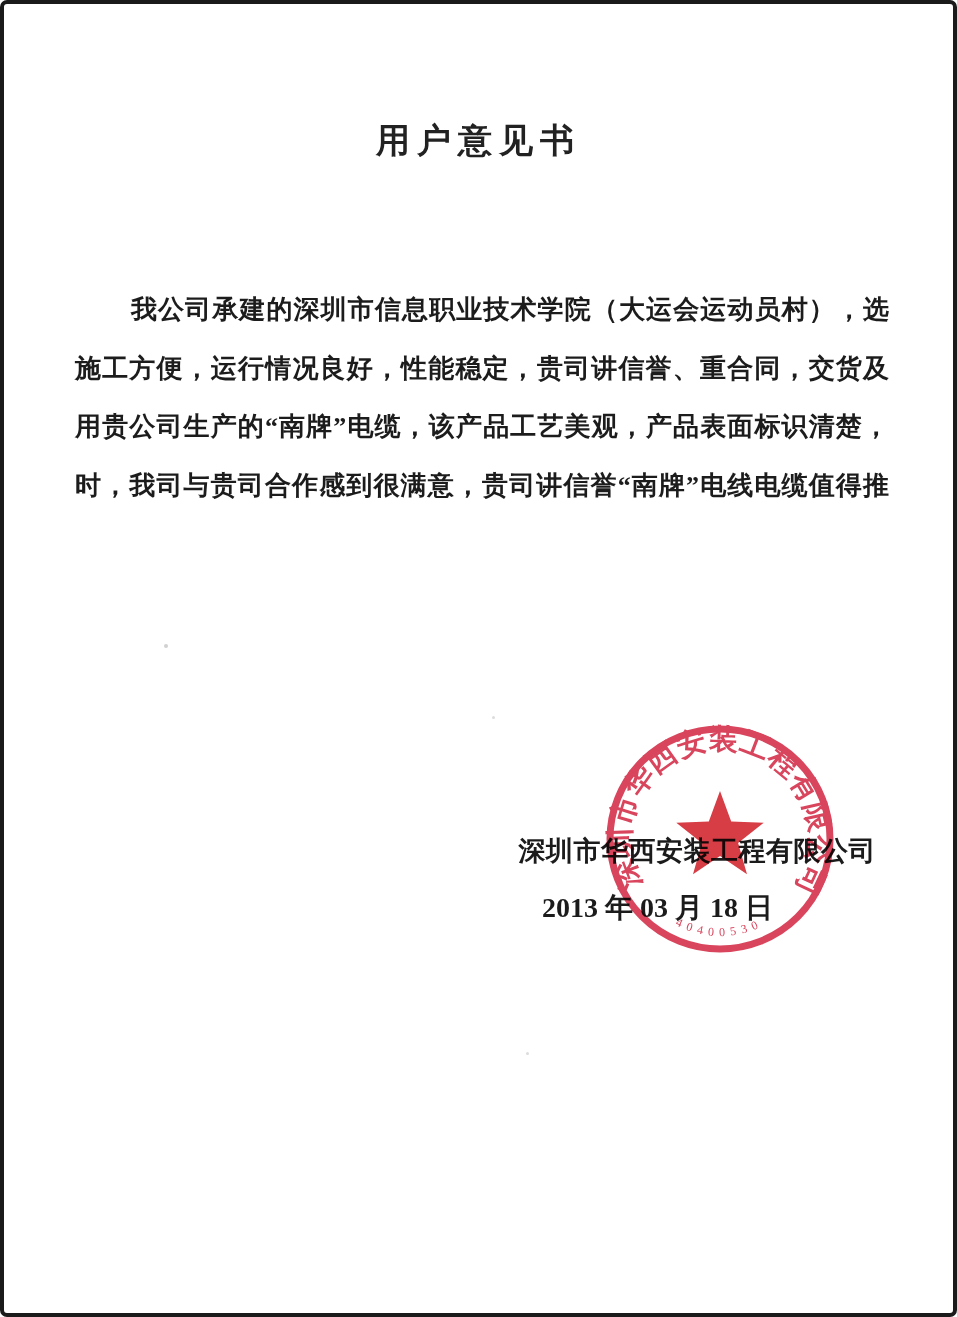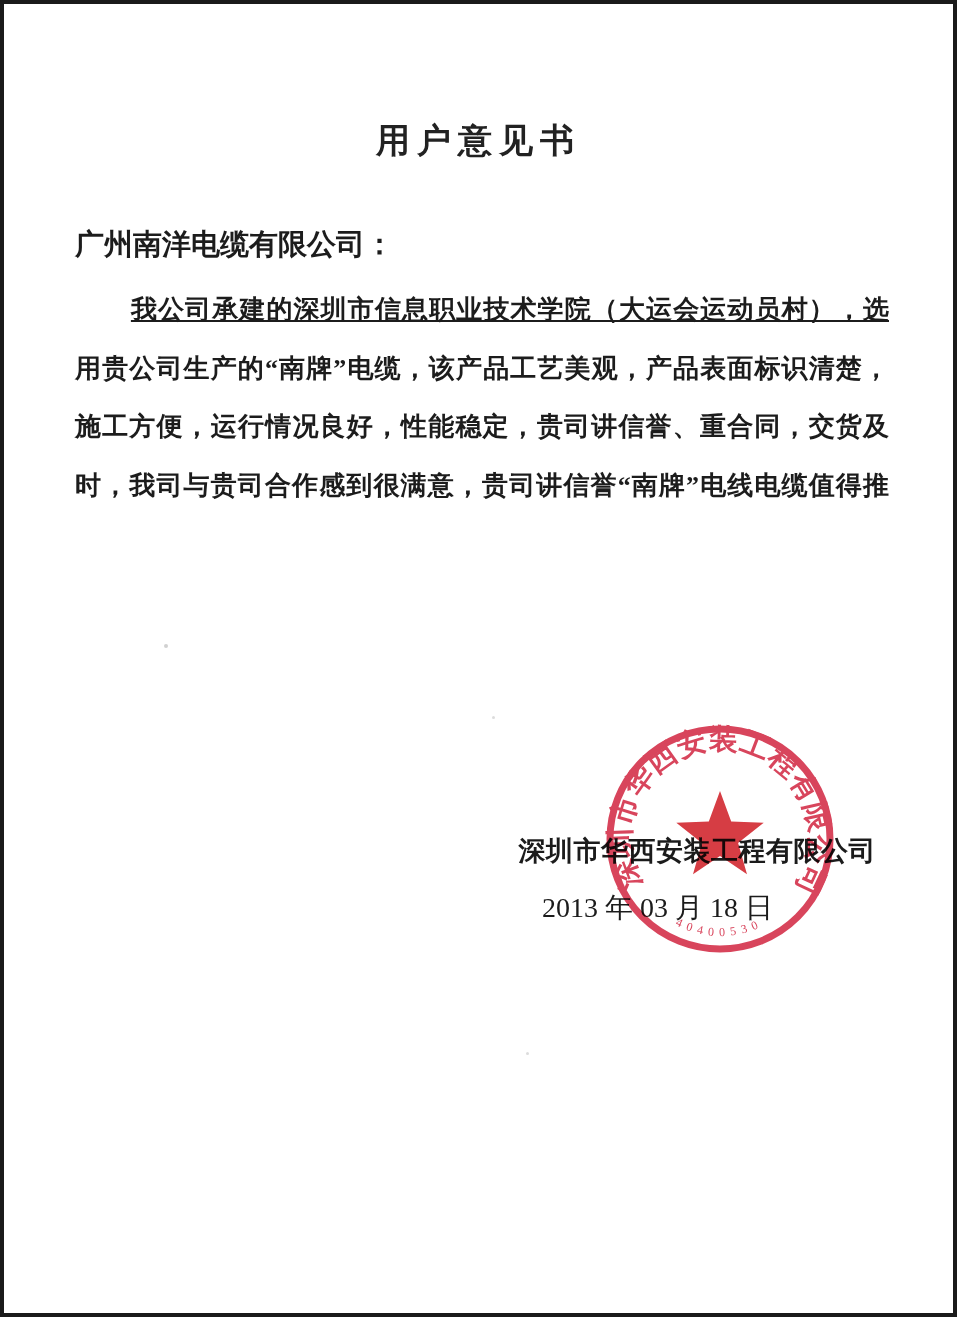--- a/index.html
+++ b/index.html
@@ -5,21 +5,21 @@
   * { margin: 0; padding: 0; box-sizing: border-box; }
   html, body { background: #ffffff; }
   body { font-family: "Liberation Serif", "DejaVu Serif", serif; }
 
   .scan-page {
     position: relative;
     width: 957px;
     height: 1317px;
     background: #ffffff;
     border: 4px solid #1a1a1a;
-    border-radius: 0;
+    border-radius: 7px;
     overflow: hidden;
     color: #1f1f1f;
   }
 
   .doc-title {
     position: absolute;
     top: 114px;
     left: 0;
     right: 0;
     text-align: center;
@@ -45,38 +45,38 @@
     width: 814px;
     font-size: 26px;
     font-weight: 600;
     line-height: 58.5px;
     color: #1c1c1c;
   }
   .body-line {
     text-align: justify;
     text-align-last: justify;
   }
-  .body-line.first { text-indent: 2.15em; text-decoration: underline; }
+  .body-line.first { text-indent: 2.15em; }
   .body-line.last  { text-align-last: left; }
 
   .signature-company {
     position: absolute;
     top: 829px;
     right: 77px;
     font-size: 27px;
     font-weight: bold;
     letter-spacing: 0.5px;
     color: #1b1b1b;
   }
   .signature-date {
     position: absolute;
     top: 885px;
     right: 180px;
     font-size: 28px;
-    font-weight: normal;
+    font-weight: bold;
     color: #1b1b1b;
   }
 
   .stamp {
     position: absolute;
     left: 586px;
     top: 705px;
     width: 260px;
     height: 260px;
     mix-blend-mode: multiply;
@@ -99,26 +99,25 @@
   .speck.s2 { left: 488px; top: 712px;  width: 3px; height: 3px; opacity: .35; }
   .speck.s3 { left: 522px; top: 1048px; width: 3px; height: 3px; opacity: .35; }
 </style>
 </head>
 <body>
 
 <div class="scan-page">
 
   <div class="doc-title">用户意见书</div>
 
-  <div class="salutation">广州南洋电缆有限公司：</div>
 
   <div class="body-text">
     <div class="body-line first">我公司承建的深圳市信息职业技术学院（大运会运动员村），选</div>
+    <div class="body-line">施工方便，运行情况良好，性能稳定，贵司讲信誉、重合同，交货及</div>
     <div class="body-line">用贵公司生产的“南牌”电缆，该产品工艺美观，产品表面标识清楚，</div>
-    <div class="body-line">施工方便，运行情况良好，性能稳定，贵司讲信誉、重合同，交货及</div>
     <div class="body-line">时，我司与贵司合作感到很满意，贵司讲信誉“南牌”电线电缆值得推</div>
   </div>
 
   <div class="signature-company">深圳市华西安装工程有限公司</div>
 
   <div class="signature-date">2013 年 03 月 18 日</div>
 
   <svg class="stamp" viewBox="0 0 260 260" xmlns="http://www.w3.org/2000/svg">
     <defs>
       <path id="arcTop" d="M 52.1 175 A 90 90 0 1 1 207.9 175" fill="none"></path>

